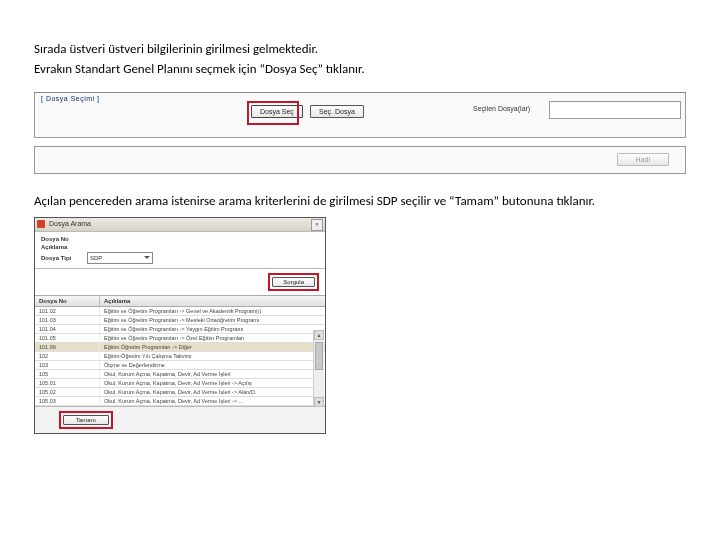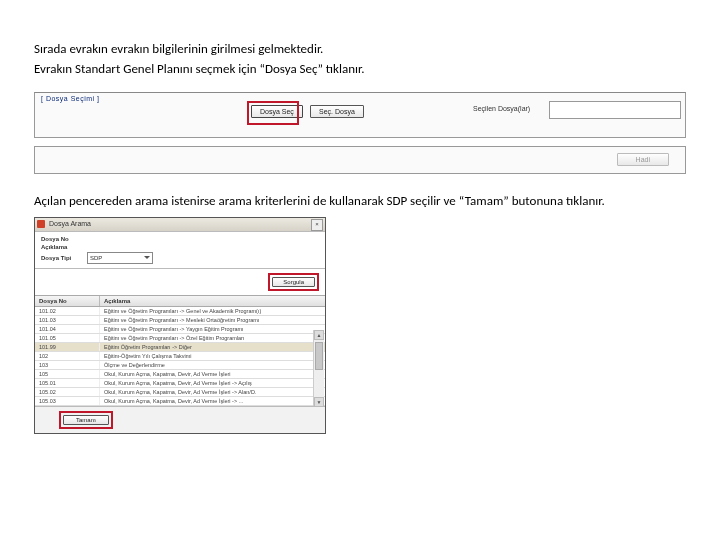--- a/index.html
+++ b/index.html
@@ -193,39 +193,39 @@
     border: 2px solid #c0172a; margin-left: 18px;
   }
   .dialog-footer .btn { padding: 1px 12px; font-size: 6px; }
 </style>
 </head>
 <body>
 
 <div class="page">
 
   <div class="instr">
-    <p>Sırada evrakın evrakın bilgilerinin girilmesi gelmektedir.</p>
+    <p>Sırada üstveri üstveri bilgilerinin girilmesi gelmektedir.</p>
     <p>Evrakın Standart Genel Planını seçmek için “Dosya Seç” tıklanır.</p>
   </div>
 
   <div class="shot1">
     <span class="shot1-label">[ Dosya Seçimi ]</span>
     <div class="shot1-bg"></div>
     <span class="btn hl shot1-btn1">Dosya Seç</span>
     <span class="hl-ring shot1-ring1"></span>
     <span class="btn shot1-btn2">Seç. Dosya</span>
     <span class="shot1-lbl2">Seçilen Dosya(lar)</span>
     <div class="shot1-field"></div>
   </div>
   <div class="shot1-footer">
     <span class="btn">Hadi</span>
   </div>
 
   <div class="instr instr2">
-    <p>Açılan pencereden arama istenirse arama kriterlerini de kullanarak SDP seçilir ve “Tamam” butonuna tıklanır.</p>
+    <p>Açılan pencereden arama istenirse arama kriterlerini de girilmesi SDP seçilir ve “Tamam” butonuna tıklanır.</p>
   </div>
 
   <div class="shot2">
     <div class="titlebar">
       <div class="tb-icon"></div>
       <span class="tb-text">Dosya Arama</span>
       <div class="tb-close">×</div>
     </div>
 
     <div class="form-area">

